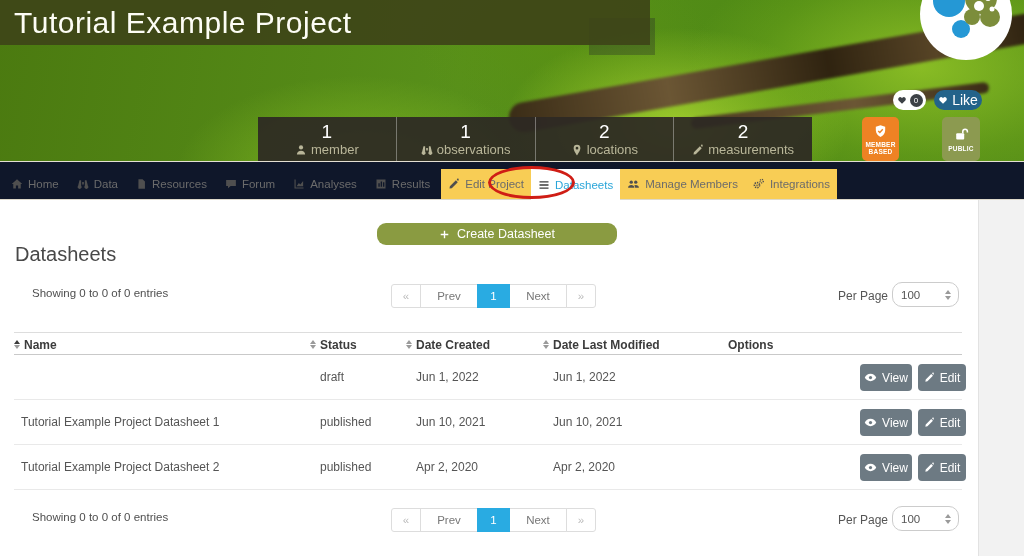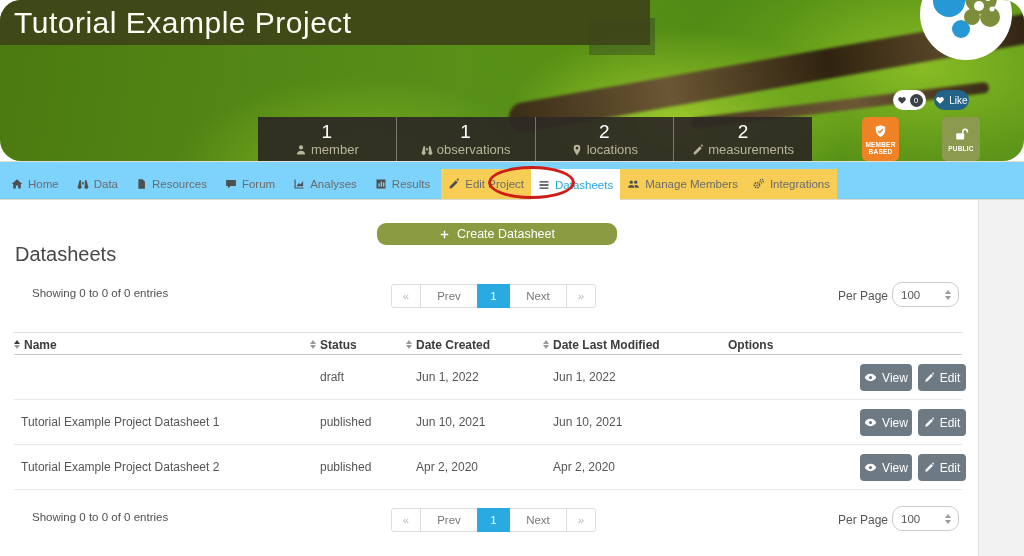--- a/index.html
+++ b/index.html
@@ -8,21 +8,20 @@
   .page { position:relative; width:1024px; height:556px; overflow:hidden; background:#fff; }
 
   
   .hero { position:absolute; left:0; top:0; width:1024px; height:161px; overflow:hidden;
     background:
       radial-gradient(230px 130px at 66% 78%, rgba(171,214,48,.85), rgba(140,190,35,.35) 55%, transparent 75%),
       radial-gradient(300px 160px at 90% 42%, rgba(150,200,40,.8), rgba(120,175,28,.3) 55%, transparent 78%),
       radial-gradient(260px 140px at 35% 108%, rgba(140,195,35,.7), transparent 70%),
       radial-gradient(200px 110px at 55% 28%, rgba(90,145,20,.9), transparent 75%),
       linear-gradient(100deg,#4b7a10,#58901a 45%,#4f8a15 75%,#568e18);
-    border-radius: 21px;
   }
   .branch { position:absolute; left:505px; top:58px; width:540px; height:30px; border-radius:15px;
     transform:rotate(-10deg); filter:blur(1.5px);
     background:linear-gradient(90deg,#3a2c16,#6b5634 30%,#2f2310 60%,#574426,#2a1f0e); }
   .twig { position:absolute; left:690px; top:100px; width:300px; height:11px; border-radius:6px;
     transform:rotate(-7deg); filter:blur(1.5px);
     background:linear-gradient(90deg,#4a3820,#6b5634 55%,#3a2c16); }
   .photo-shadow { position:absolute; left:589px; top:18px; width:66px; height:37px; background:rgba(40,45,40,.35); }
   .title-bar { position:absolute; left:0; top:0; width:650px; height:45px; background:rgba(62,68,24,.92);
     display:flex; align-items:center; }
@@ -39,32 +38,32 @@
   .stat-cell { flex:1; display:flex; flex-direction:column; align-items:center; justify-content:center; padding-top:1px; }
   .stat-cell + .stat-cell { border-left:1px solid rgba(255,255,255,.35); }
   .stat-value { color:#fff; font-size:19px; line-height:20px; }
   .stat-label { color:#b9b699; font-size:13px; line-height:15px; display:flex; align-items:center; gap:4px; }
   .stat-label svg { display:block; }
 
   .like-row { position:absolute; left:893px; top:90px; display:flex; gap:8px; align-items:center; }
   .count-pill { width:33px; height:20px; background:#fff; border-radius:10px; display:flex; align-items:center; justify-content:center; gap:3px; }
   .count-bubble { width:13px; height:13px; border-radius:50%; background:#3c4146; color:#fff; font-size:8px;
     display:flex; align-items:center; justify-content:center; }
-  .like-pill { width:35px; height:20px; background:#23638a; border:none; border-radius:10px; color:#fff; font-size:10px;
+  .like-pill { width:48px; height:20px; background:#23638a; border:none; border-radius:10px; color:#fff; font-size:14px;
     display:flex; align-items:center; justify-content:center; gap:4px; cursor:pointer; font-family:inherit; }
 
   .corner-badge { position:absolute; top:117px; width:37px; height:44px; border-radius:5px; color:#fff;
     display:flex; flex-direction:column; align-items:center; justify-content:center; text-align:center; }
   .badge-member { left:862px; background:#ee8224; }
   .badge-public { left:942px; width:38px; background:#8c9a50; }
   .corner-badge .b-line { font-size:6.5px; font-weight:bold; line-height:7px; letter-spacing:.2px; }
   .corner-badge svg { margin-bottom:2px; }
 
   
-  .navbar { position:absolute; left:0; top:161px; width:1024px; height:39px; background:#7dd3fc;
+  .navbar { position:absolute; left:0; top:161px; width:1024px; height:39px; background:#0f172a;
     border-top:1px solid #e3dfd2; border-bottom:1px solid #ddd9cb; }
   .tabs { position:absolute; left:4px; bottom:0; height:30px; display:flex; align-items:stretch; }
   .tab { display:flex; align-items:center; gap:5px; padding:0 7px; font-size:11.5px; color:#6b6b6b; cursor:pointer; white-space:nowrap; }
   .tab svg { color:#4f4f4f; flex:none; }
   .tab.plain { margin-right:4px; }
   .tab.yellow { background:#f8cd55; }
   .tab.active { background:#fff; color:#29a5d9; position:relative; z-index:2; height:31px; margin-bottom:-1px; }
   .tab.active svg { color:#3b3b3b; }
   .annotation-ellipse { position:absolute; left:488px; top:166px; width:87px; height:33px;
     border:3px solid #cf1d15; border-radius:50%; z-index:5; pointer-events:none; }

